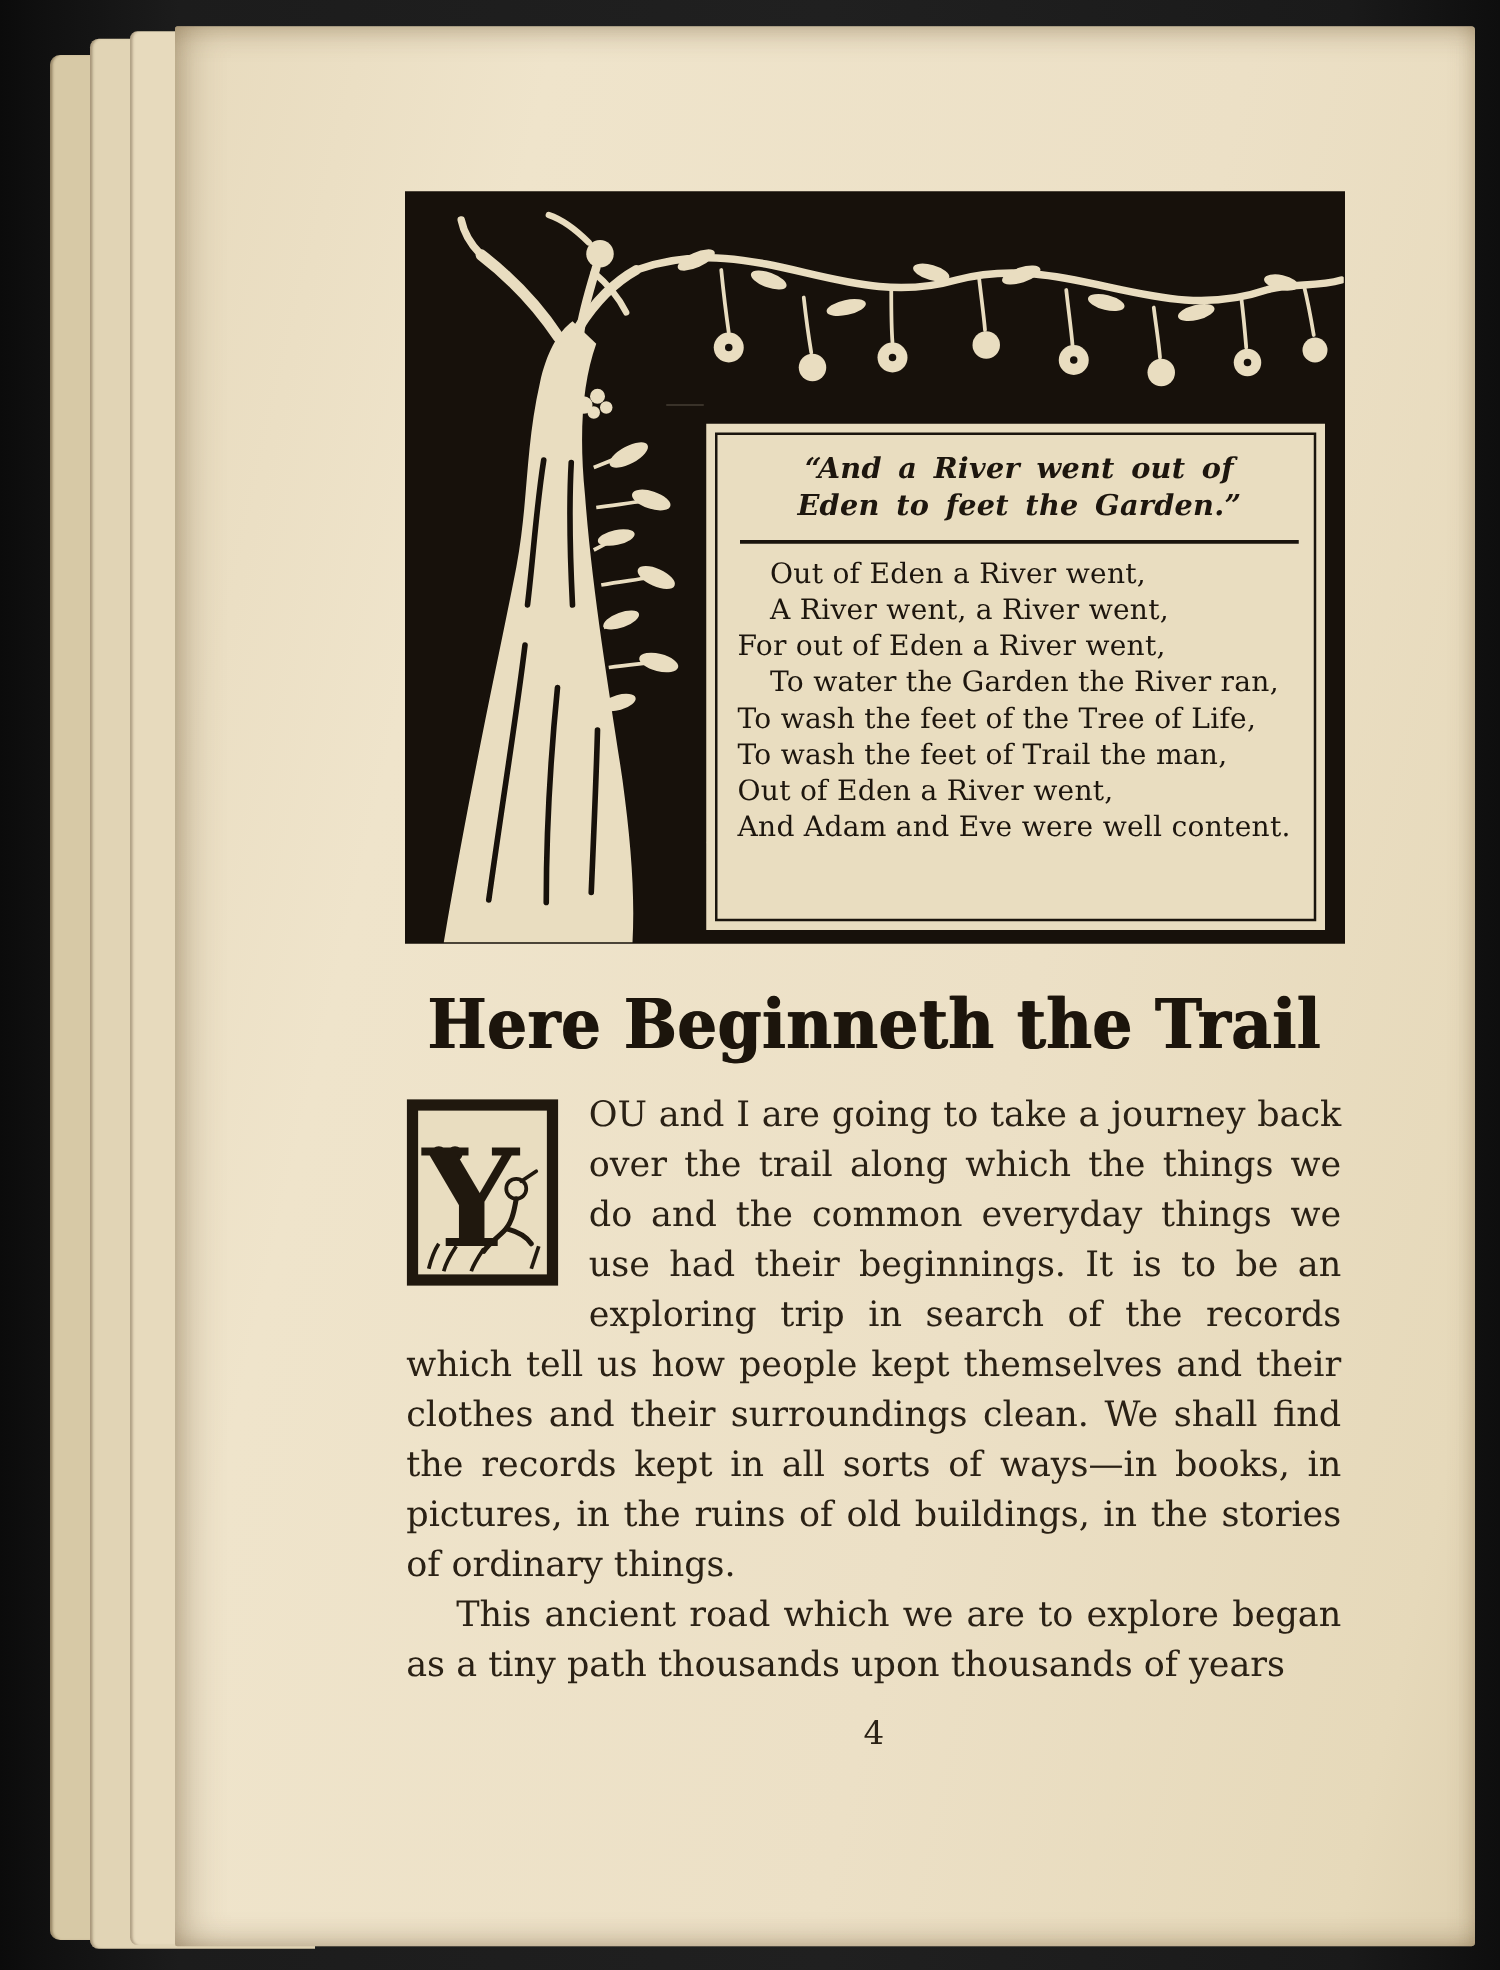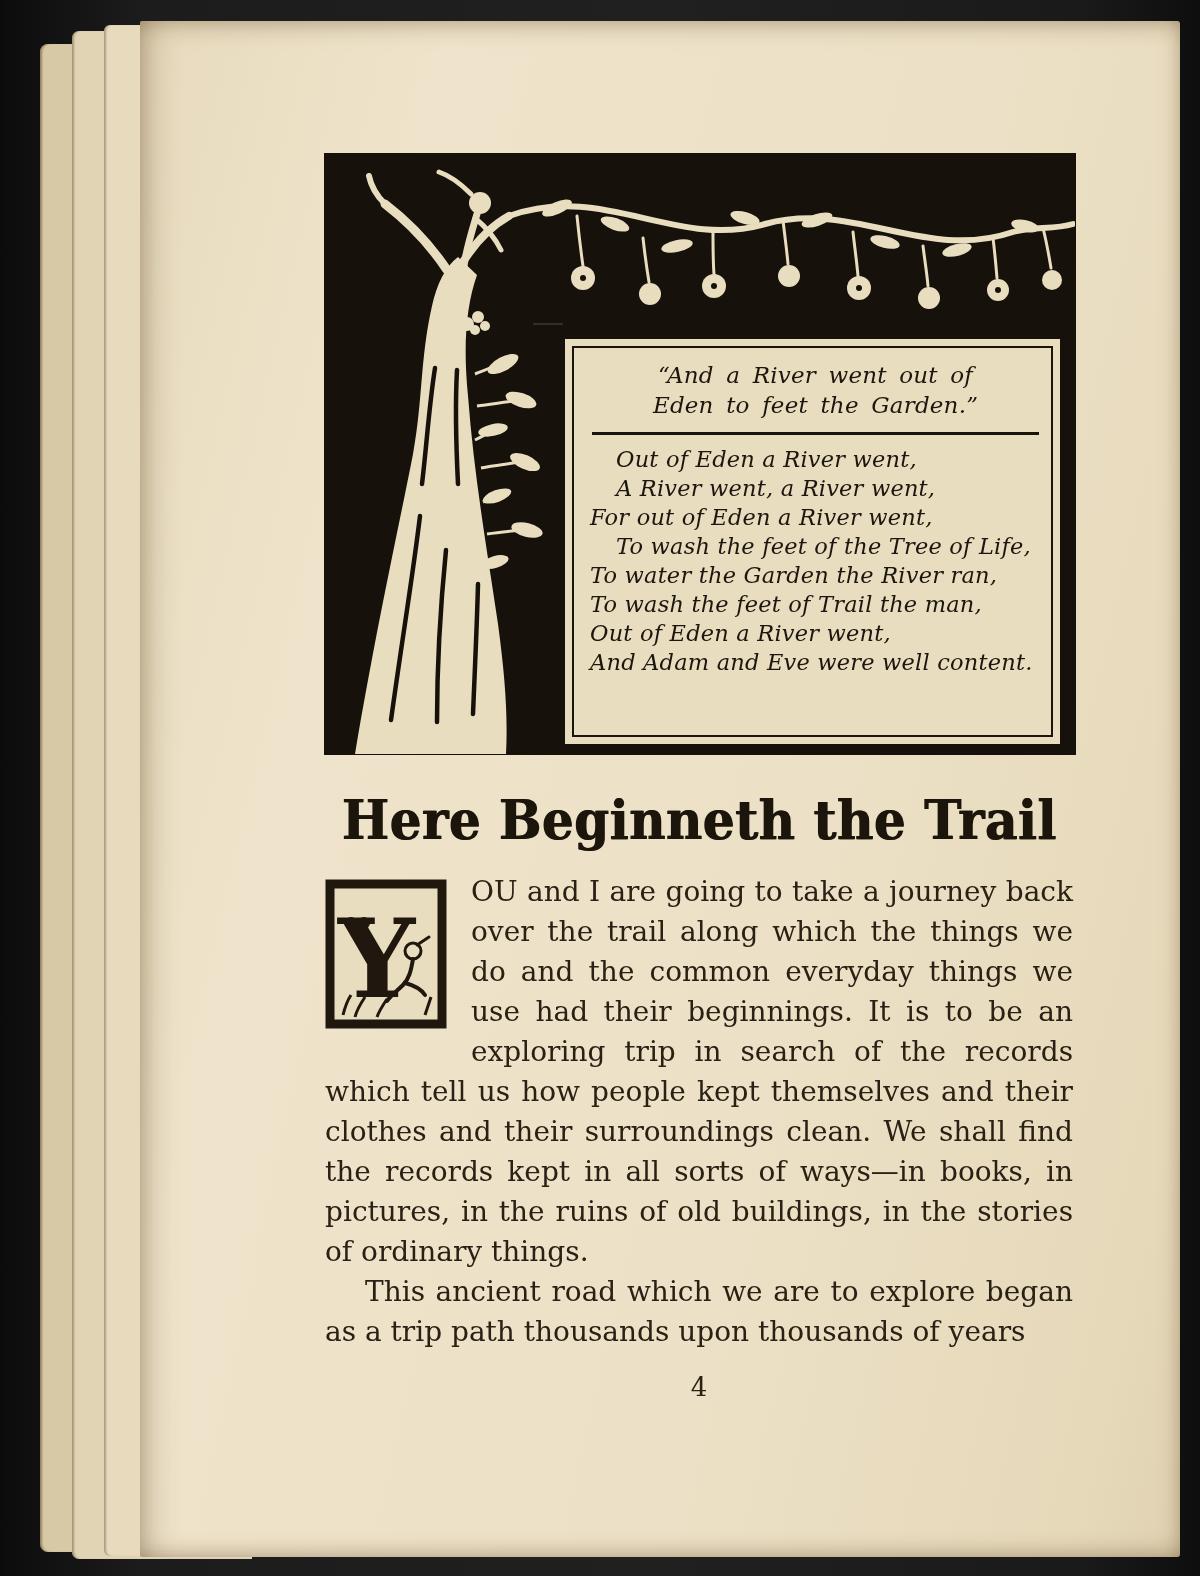--- a/index.html
+++ b/index.html
@@ -66,32 +66,31 @@
   }
   .panel-inner {
     box-sizing: border-box;
     height: 100%;
     border: 2px solid #1a140d;
     padding: 12px 10px 6px 16px;
   }
   .quote {
     text-align: center;
     font-style: italic;
-    font-weight: normal;
+    font-weight: bold;
     font-size: 23px;
     line-height: 30px;
     letter-spacing: .2px;
     word-spacing: 5px;
     color: #1d160e;
     border-bottom: 3px solid #1a140d;
     padding-bottom: 12px;
     margin: 0 2px 10px 2px;
   }
   .poem {
-    font-style: italic;
     font-size: 22.5px;
     line-height: 29px;
     color: #1d160e;
     letter-spacing: .2px;
   }
   .poem-line { white-space: nowrap; }
   .poem-line:nth-child(1),
   .poem-line:nth-child(2),
   .poem-line:nth-child(4),
   .poem-line:nth-child(9) { padding-left: 26px; }
@@ -248,22 +247,22 @@
         <div class="panel">
           <div class="panel-inner">
             <div class="quote">
               <div>“And a River went out of</div>
               <div>Eden to feet the Garden.”</div>
             </div>
             <div class="poem">
               <div class="poem-line">Out of Eden a River went,</div>
               <div class="poem-line">A River went, a River went,</div>
               <div class="poem-line">For out of Eden a River went,</div>
+              <div class="poem-line">To water the Garden the River ran,</div>
               <div class="poem-line">To wash the feet of the Tree of Life,</div>
-              <div class="poem-line">To water the Garden the River ran,</div>
               <div class="poem-line">To wash the feet of Trail the man,</div>
               <div class="poem-line">Out of Eden a River went,</div>
               <div class="poem-line">And Adam and Eve were well content.</div>
             </div>
           </div>
         </div>
       </figure>
 
       <h1 class="heading">Here Beginneth the Trail</h1>
 
@@ -285,20 +284,20 @@
               </g>
               <g stroke="#20180e" stroke-width="3" fill="none">
                 <path d="M18,136 C20,128 22,122 26,116"></path>
                 <path d="M30,138 C32,130 36,124 40,118"></path>
                 <path d="M52,138 C54,132 58,126 62,120"></path>
                 <path d="M100,136 C102,130 104,124 106,118"></path>
               </g>
             </svg>
           </span><span>OU and I are going to take a journey back over the trail along which the things we do and the common everyday things we use had their beginnings. It is to be an exploring trip in search of the records which tell us how people kept themselves and their clothes and their surroundings clean. We shall find the records kept in all sorts of ways—in books, in pictures, in the ruins of old buildings, in the stories of ordinary things.</span>
         </p>
-        <p class="para para-2">This ancient road which we are to explore began as a trip path thousands upon thousands of years</p>
+        <p class="para para-2">This ancient road which we are to explore began as a tiny path thousands upon thousands of years</p>
       </div>
 
       <div class="folio">4</div>
 
     </div>
   </div>
 </div>
 
 </body></html>

